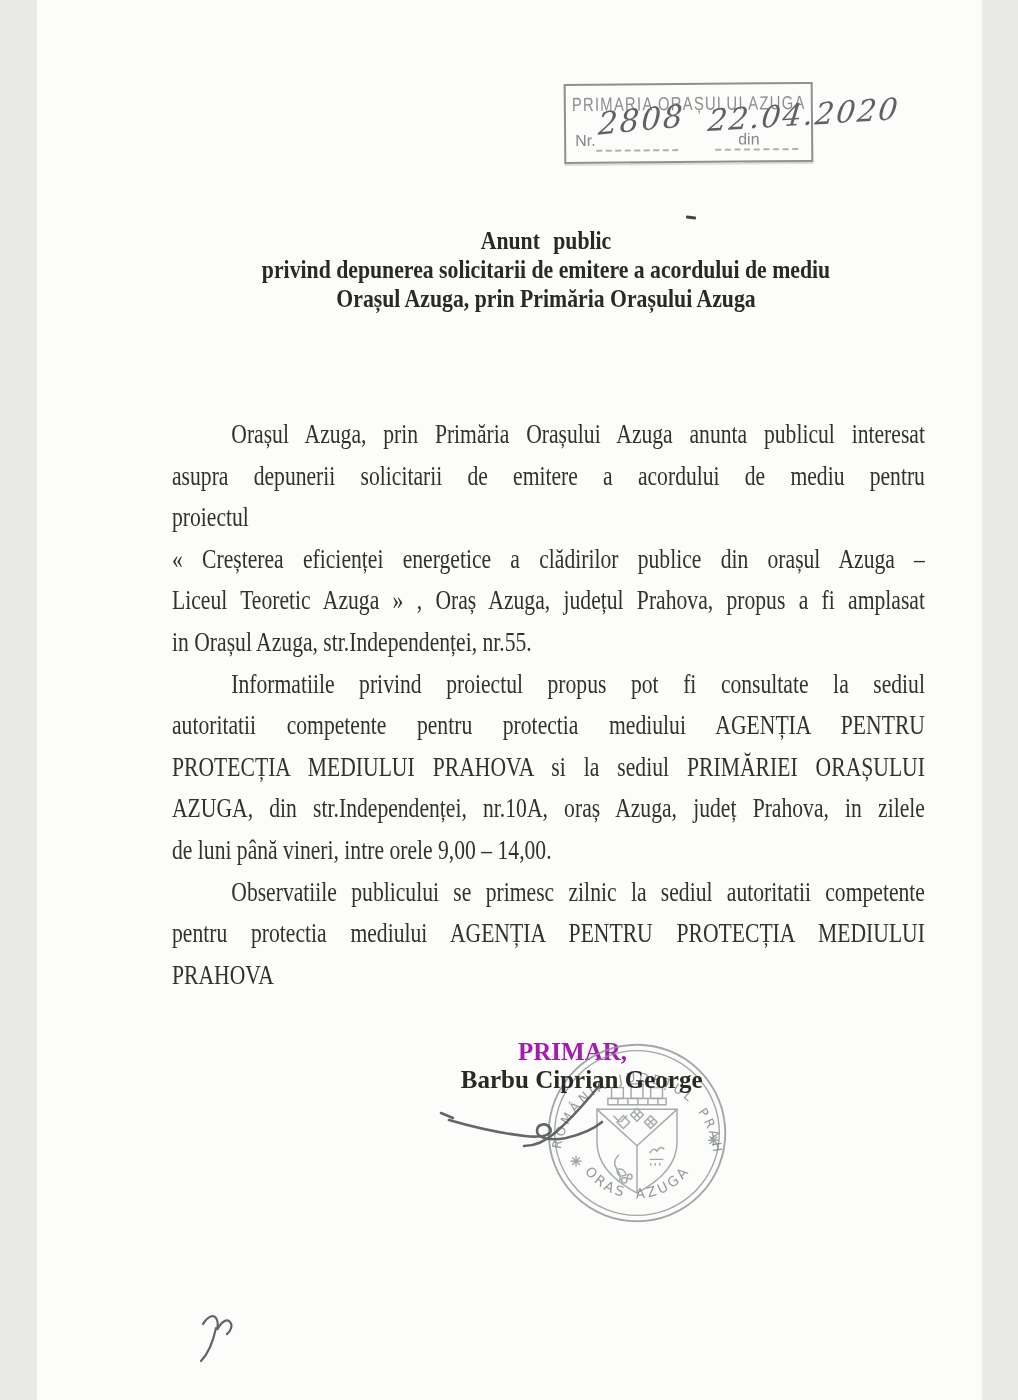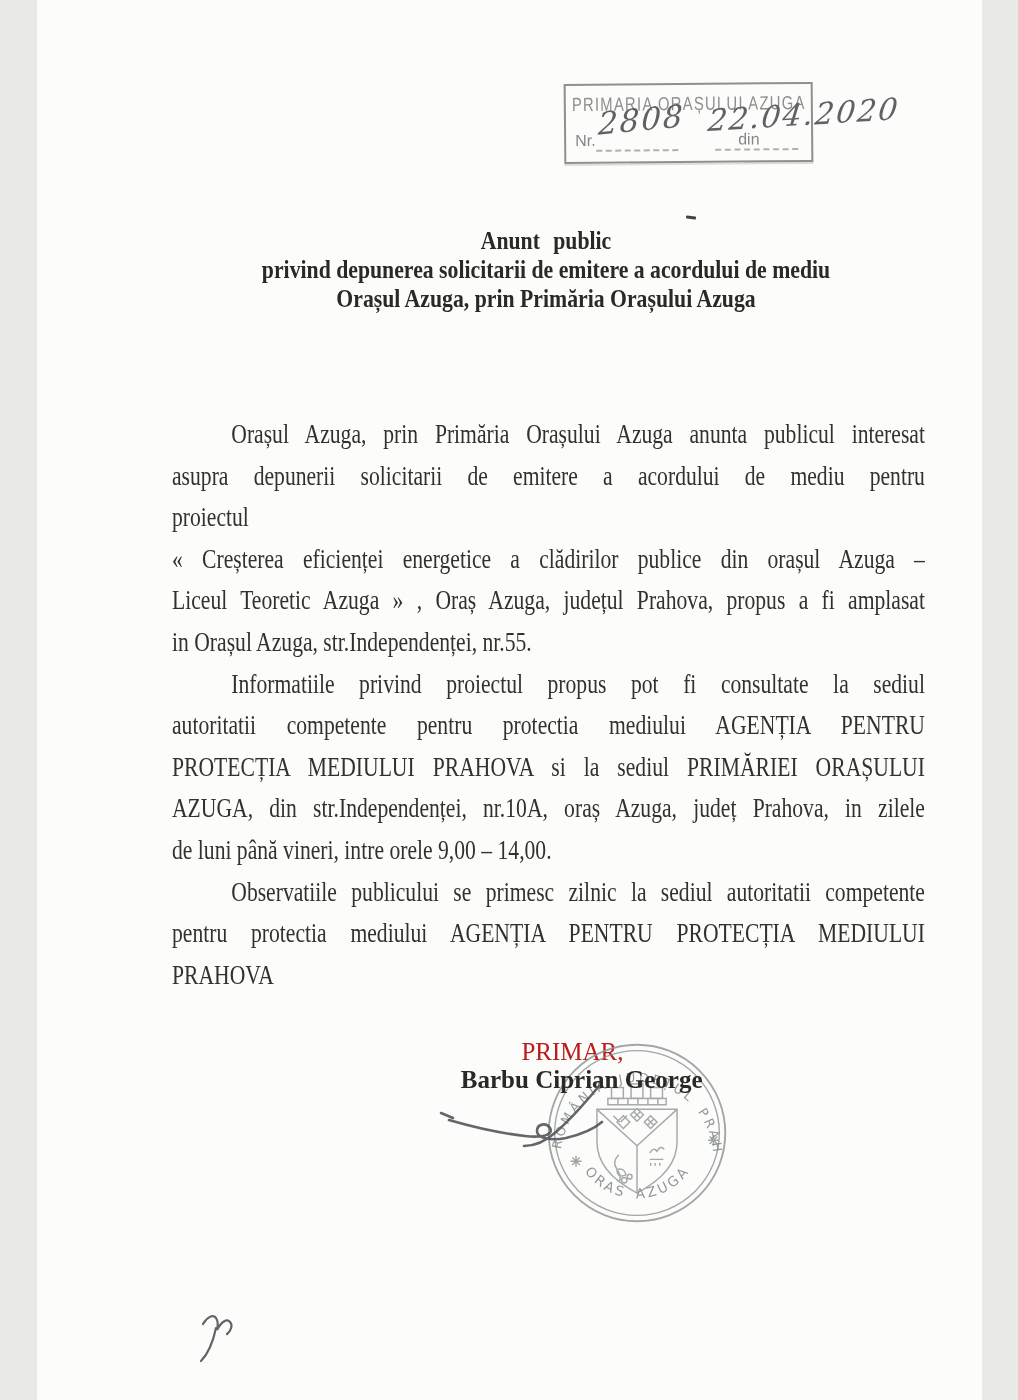--- a/index.html
+++ b/index.html
@@ -48,21 +48,21 @@
     transform:scaleX(0.801); transform-origin:left top;
     font-size:27px; color:#33312e;
   }
   .ln{ height:41.6px; line-height:41.6px; text-align:justify; text-align-last:justify; }
   .ln.end{ text-align-last:left; }
   .ln.ind{ text-indent:74px; }
 
   
   .sig-role{
     position:absolute; left:436px; top:1038px; width:200px; text-align:center;
-    font-weight:normal; font-size:25px; color:#b91c1c;
+    font-weight:bold; font-size:25px; color:#a21caf;
   }
   .sig-name{
     position:absolute; left:386px; top:1066px; width:280px; text-align:right;
     font-weight:bold; font-size:25px; color:#2b2927; z-index:3;
   }
 
   
   .seal{ position:absolute; left:509px; top:1042px; width:182px; height:182px; z-index:2; }
   .seal text{ font-family:"DejaVu Sans","Liberation Sans",sans-serif; }
 

